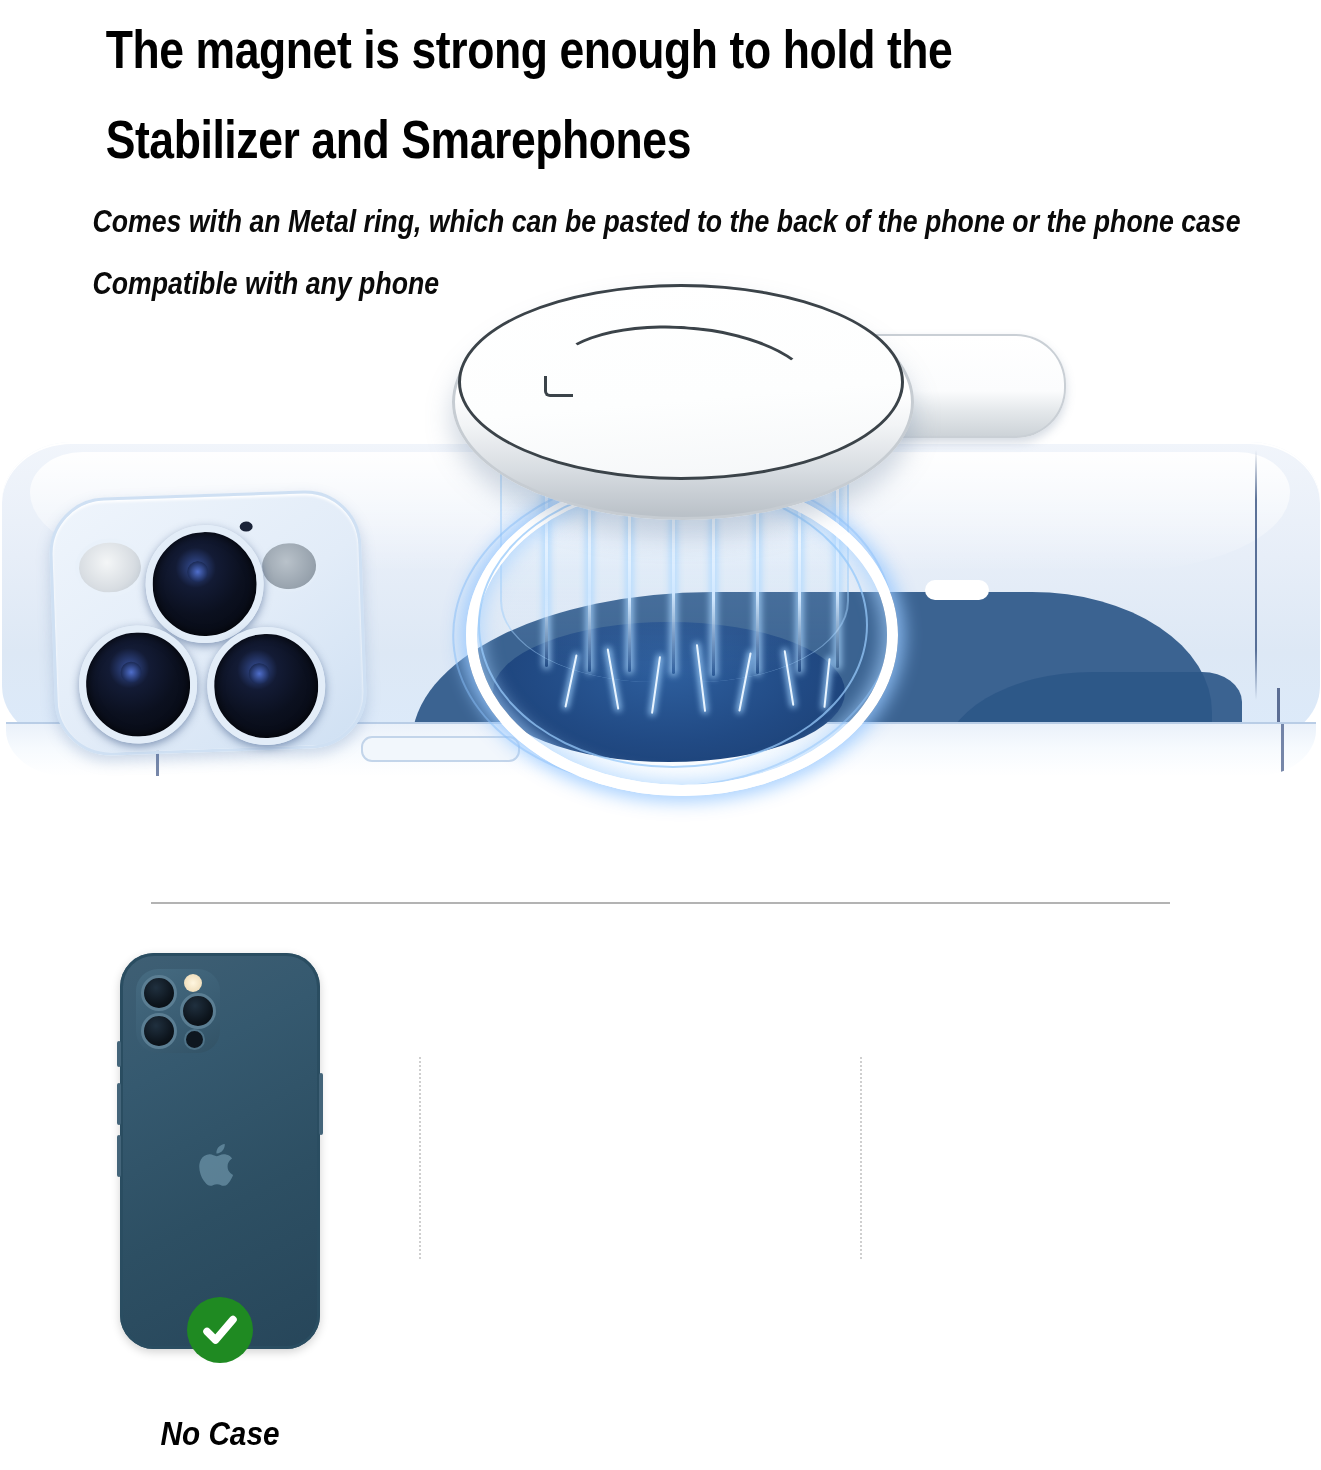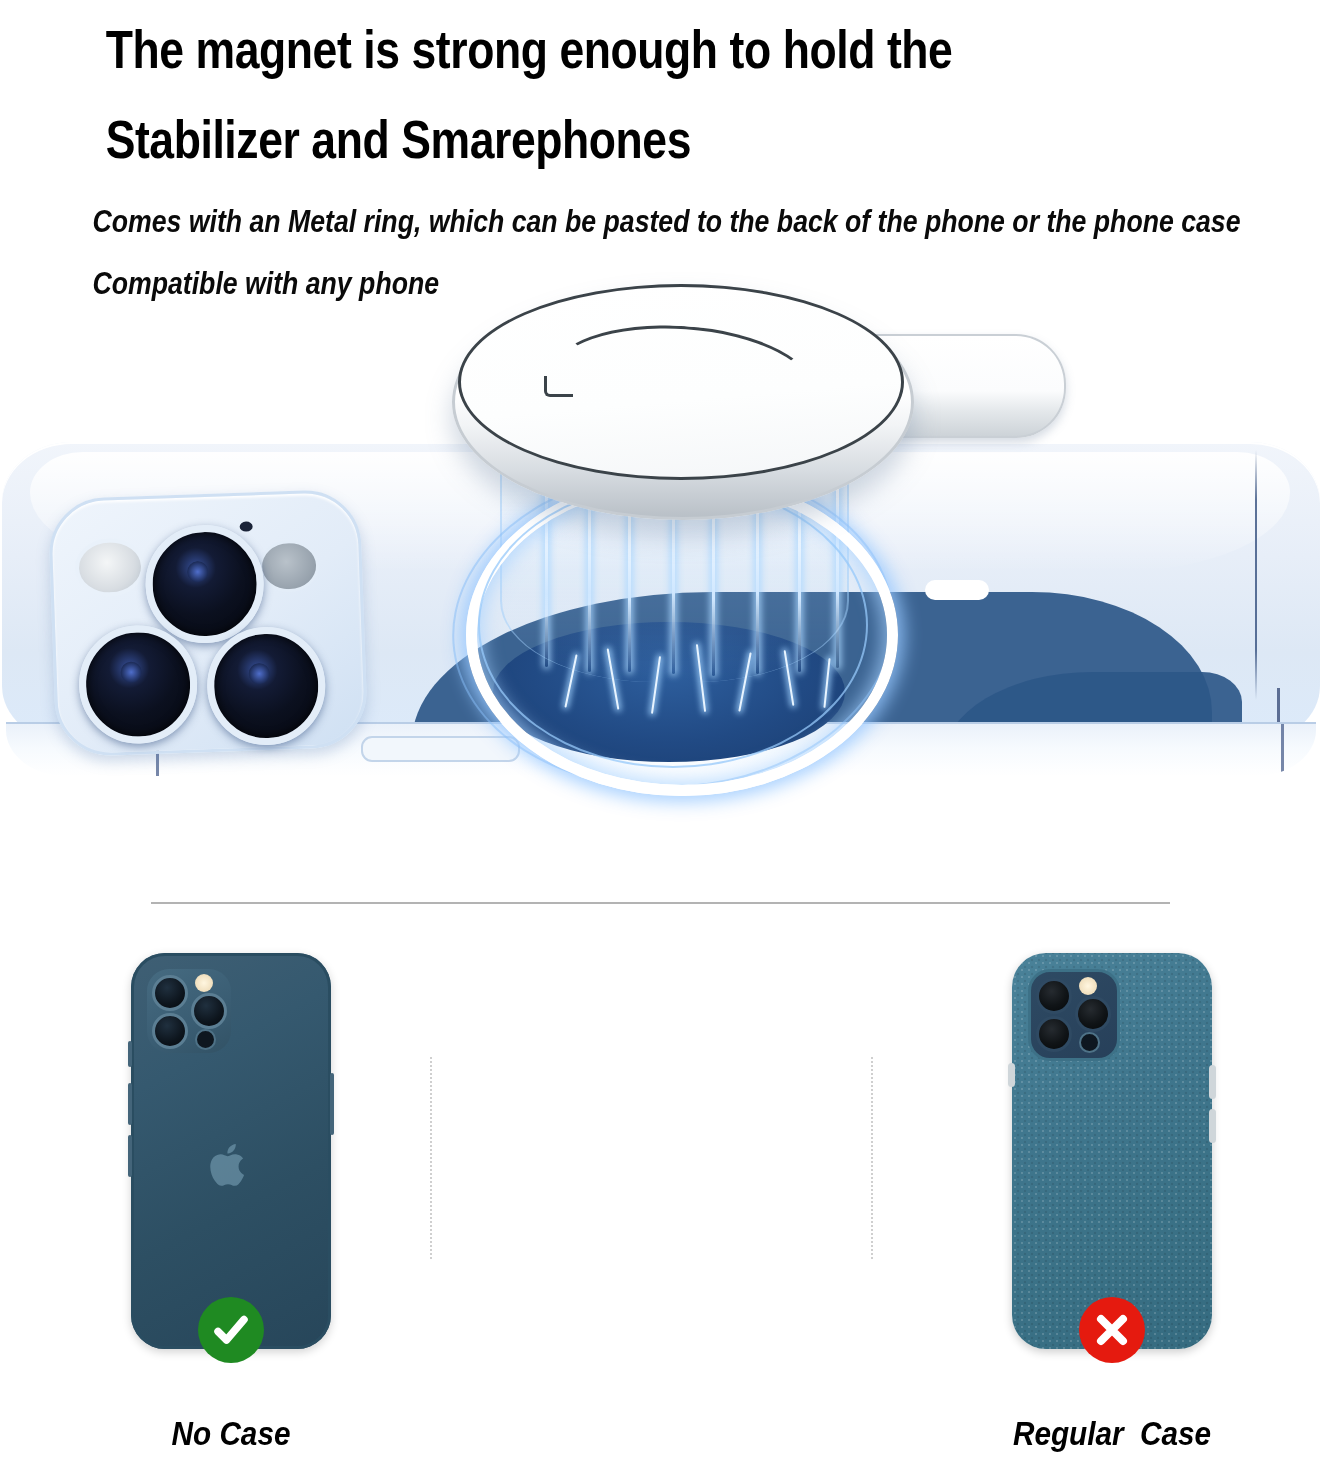--- a/index.html
+++ b/index.html
@@ -358,21 +358,21 @@
     left: 151px;
     top: 902px;
     width: 1019px;
     height: 2px;
     background: #b3b3b3;
   }
 
   
   .compare-row {
     position: absolute;
-    left: 11px;
+    left: 0;
     top: 925px;
     width: 1143px;
     height: 545px;
   }
   .vsep {
     position: absolute;
     top: 132px;
     width: 1px;
     height: 202px;
     border-left: 2px dotted #cfcfcf;
@@ -666,35 +666,13 @@
       <div class="badge ok">
         <svg width="40" height="40" viewBox="0 0 40 40">
           <path d="M7 21.5 L15.5 30 L33 9.5" stroke="#ffffff" stroke-width="7.5" fill="none" stroke-linecap="round" stroke-linejoin="round"></path>
         </svg>
       </div>
     </div>
     <div class="col-label">No Case</div>
   </div>
 
 
-  <div class="col c3">
-    <div class="mini-wrap">
-      <div class="mini leather">
-        <div class="leather-side l1"></div>
-        <div class="leather-side r1"></div>
-        <div class="leather-side r2"></div>
-        <div class="leather-cam">
-          <div class="mflash"></div>
-          <div class="mlens a"></div>
-          <div class="mlens b"></div>
-          <div class="mlens c"></div>
-          <div class="mlidar"></div>
-        </div>
-      </div>
-      <div class="badge no">
-        <svg width="38" height="38" viewBox="0 0 38 38">
-          <path d="M8 8 L30 30 M30 8 L8 30" stroke="#ffffff" stroke-width="8" fill="none" stroke-linecap="round"></path>
-        </svg>
-      </div>
-    </div>
-    <div class="col-label">Regular  Case</div>
-  </div>
 </div>
 
 </body></html>

